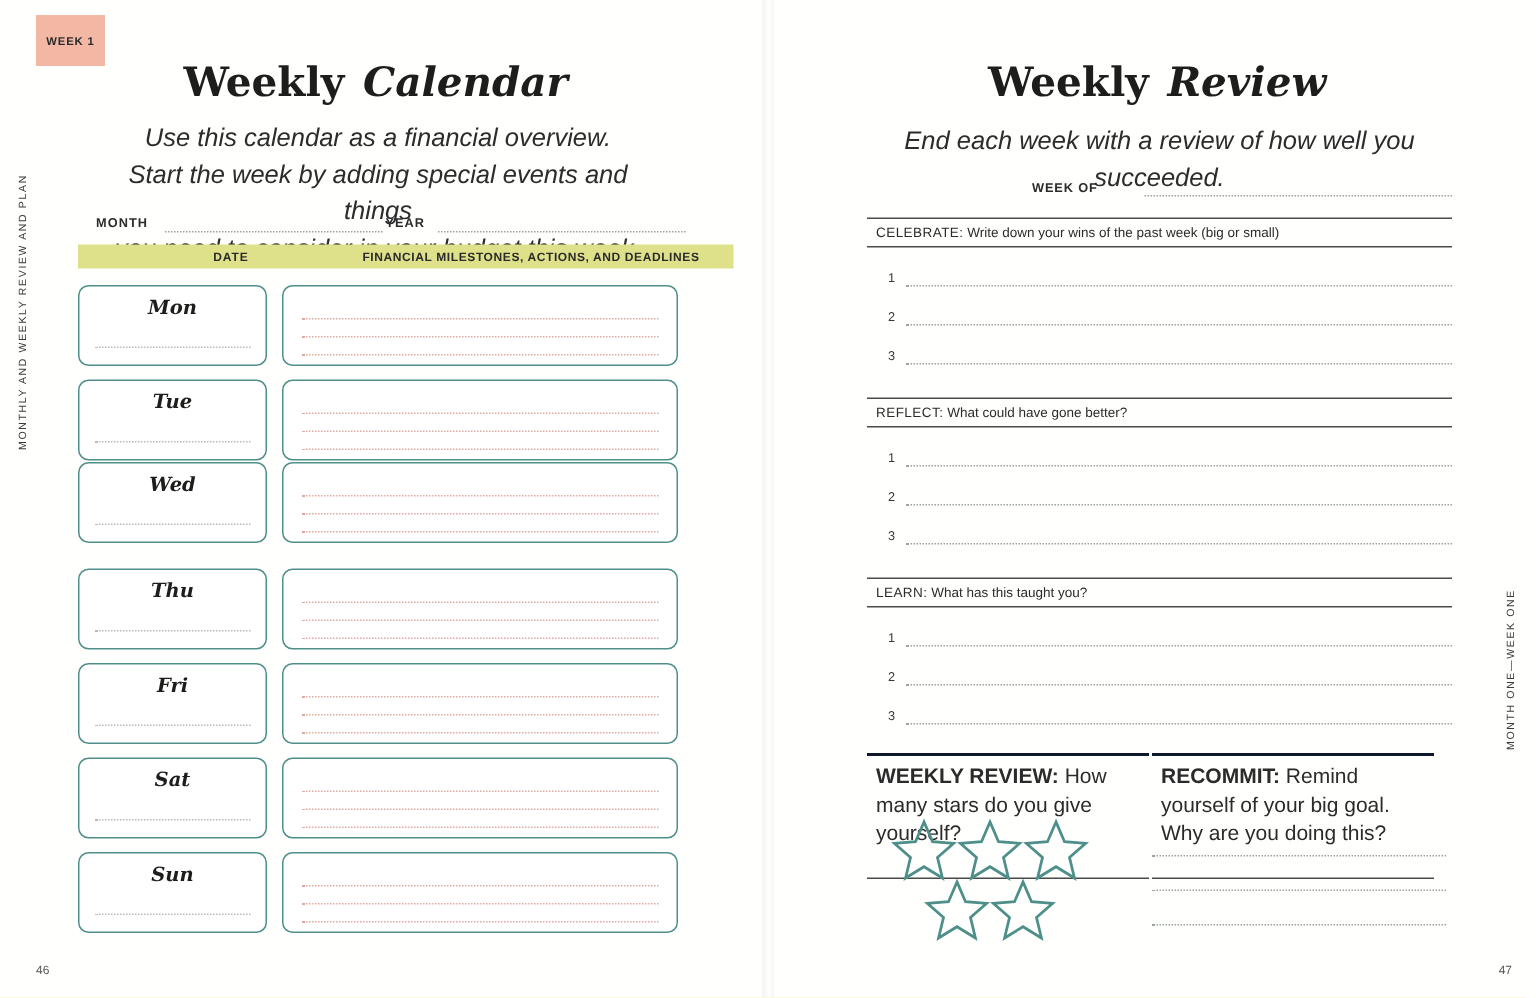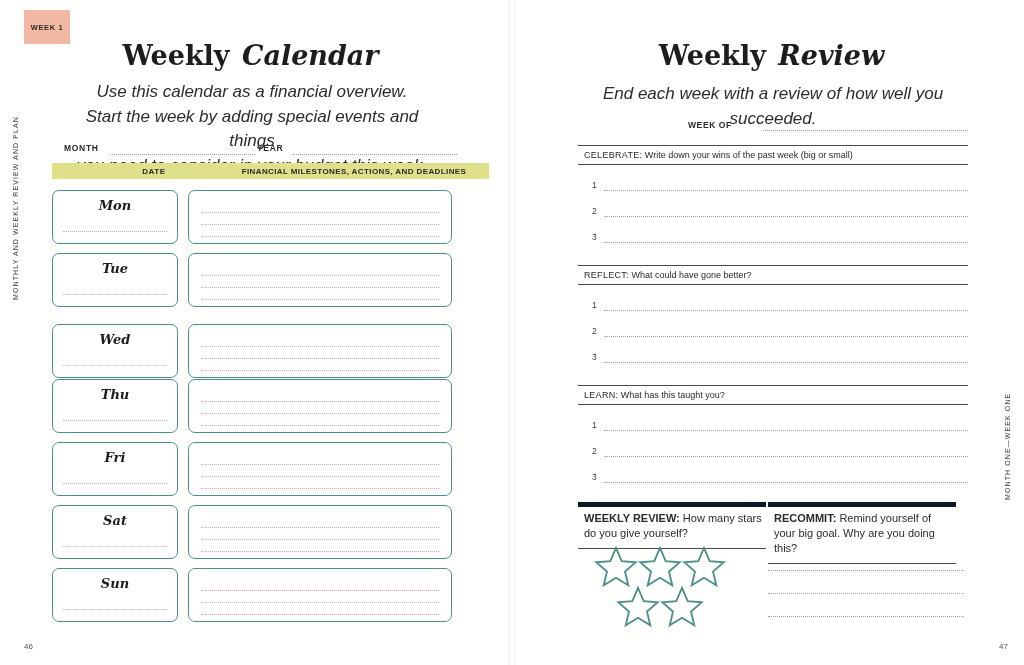--- a/index.html
+++ b/index.html
@@ -296,24 +296,24 @@
     left: 26px; right: 0; top: 17px;
     border-bottom: 1px dotted #9aa3a3;
   }
 
   
   .colbox {
     position: absolute;
     width: 188px;
   }
   .colbox .ch {
-    border-top: 5px solid #0f172a;
+    border-top: 2px solid #0f172a;
     border-bottom: 1px solid #4a4a4a;
-    padding: 4px 2px 7px 6px;
-    font-size: 11px;
+    padding: 4px 2px 20px 6px;
+    font-size: 14px;
     line-height: 1.35;
     min-height: 26px;
     color: #2b2b2b;
   }
   .colbox .ch b { font-weight: bold; }
 
   .stars {
     position: absolute;
     left: 594px; top: 545px;
     width: 180px;
@@ -388,21 +388,21 @@
       <div class="day-name"><span class="mark">Tue</span></div>
       <div class="day-dots"></div>
     </div>
     <div class="note-box">
       <div class="note-line"></div>
       <div class="note-line"></div>
       <div class="note-line"></div>
     </div>
   </div>
 
-  <div class="day-row" style="top:324px;padding-left:48px;">
+  <div class="day-row" style="top:308px;padding-left:48px;">
     <div class="day-box">
       <div class="day-name"><span class="mark">Wed</span></div>
       <div class="day-dots"></div>
     </div>
     <div class="note-box">
       <div class="note-line"></div>
       <div class="note-line"></div>
       <div class="note-line"></div>
     </div>
   </div>

